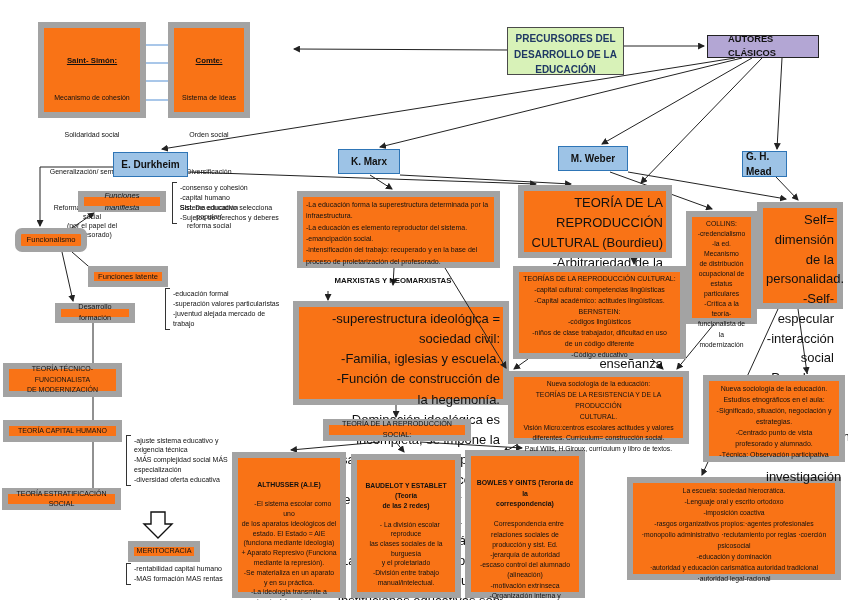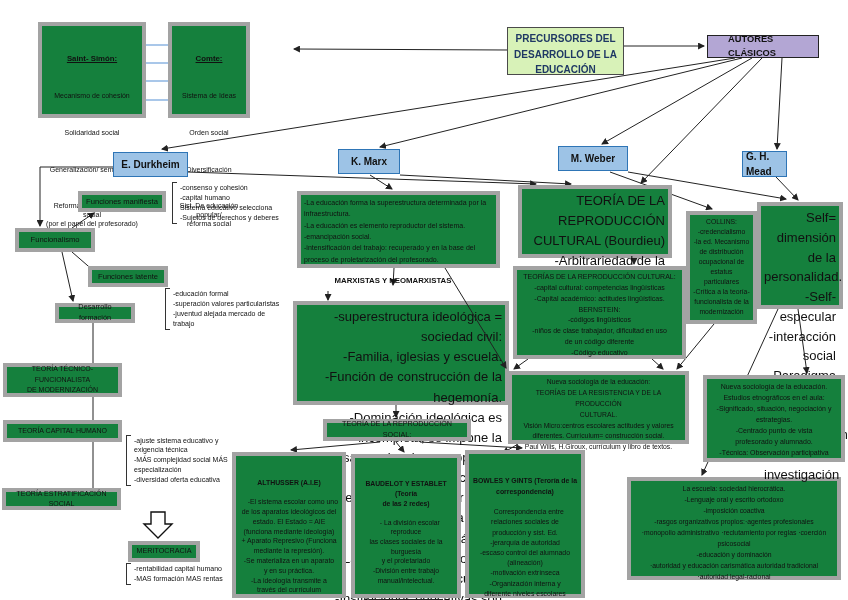--- a/index.html
+++ b/index.html
@@ -1,20 +1,20 @@
 <!DOCTYPE html>
 <html><head>
 <meta charset="utf-8">
 <style>
   html,body{margin:0;padding:0;background:#fff;}
   .canvas{position:relative;width:848px;height:600px;background:#fff;overflow:hidden;
           font-family:"Liberation Sans",sans-serif;color:#111;}
   svg.layer{position:absolute;left:0;top:0;z-index:1;}
   svg.layer.front{z-index:3;pointer-events:none;}
-  .box{position:absolute;box-sizing:border-box;background:#15803d;border:4px solid #a3a3a3;
+  .box{position:absolute;box-sizing:border-box;background:#f97316;border:6px solid #a3a3a3;
        padding:2px 3px;font-size:7.2px;line-height:1.5;white-space:pre-wrap;z-index:2;}
   .center{text-align:center;}
   .bold{font-weight:bold;}
   .label{display:flex;align-items:center;justify-content:center;text-align:center;font-size:7.6px;white-space:normal;}
   .noborder{border:none;background:transparent;}
   .blue-author{background:#9DC3E6;border:1.4px solid #2E75B6;font-weight:bold;font-size:10px;
                display:flex;align-items:center;justify-content:center;white-space:normal;}
   .green{background:#D8F2B8;border:1.2px solid #4a4a4a;color:#1F3864;font-weight:bold;font-size:10px;
          text-align:center;line-height:1.55;padding-top:3px;}
   .purple{background:#B3A6D4;border:1.2px solid #222;font-weight:bold;font-size:9.3px;
@@ -104,27 +104,27 @@
   <div class="box green" style="left:507px;top:27px;width:117px;height:48px;">PRECURSORES DEL
 DESARROLLO DE LA
 EDUCACIÓN</div>
   <div class="box purple" style="left:707px;top:35px;width:112px;height:23px;padding-left:20px;">AUTORES CLÁSICOS</div>
 
   <div class="box blue-author" style="left:113px;top:152px;width:75px;height:25px;">E. Durkheim</div>
   <div class="box blue-author" style="left:338px;top:149px;width:62px;height:25px;">K. Marx</div>
   <div class="box blue-author" style="left:558px;top:146px;width:70px;height:25px;">M. Weber</div>
   <div class="box blue-author" style="left:742px;top:151px;width:45px;height:26px;">G. H. Mead</div>
 
-  <div class="box label" style="left:78px;top:191px;width:88px;height:21px;">Funciones manifiesta</div>
+  <div class="box label" style="left:78px;top:191px;width:88px;height:21px;font-style:italic;">Funciones manifiesta</div>
   <div class="box bracket f7 lh14" style="left:172px;top:181px;width:130px;">-consenso y cohesión
 -capital humano
 Sistema educativo selecciona
 -Sujetos de derechos y deberes</div>
 
-  <div class="box label" style="left:15px;top:228px;width:80px;height:24px;">Funcionalismo</div>
+  <div class="box label" style="left:15px;top:228px;width:72px;height:24px;border-radius:7px;">Funcionalismo</div>
 
   <div class="box label" style="left:88px;top:266px;width:80px;height:21px;">Funciones latente</div>
   <div class="box bracket f7 lh14" style="left:165px;top:243px;width:140px;">-educación formal
 -superación valores particularistas
 -juventud alejada mercado de
 trabajo</div>
 
   <div class="box label" style="left:55px;top:303px;width:80px;height:20px;font-size:7.3px;">Desarrollo formación</div>
 
   <div class="box label" style="left:3px;top:363px;width:119px;height:34px;font-size:7px;white-space:pre-wrap;">TEORÍA TÉCNICO-FUNCIONALISTA

